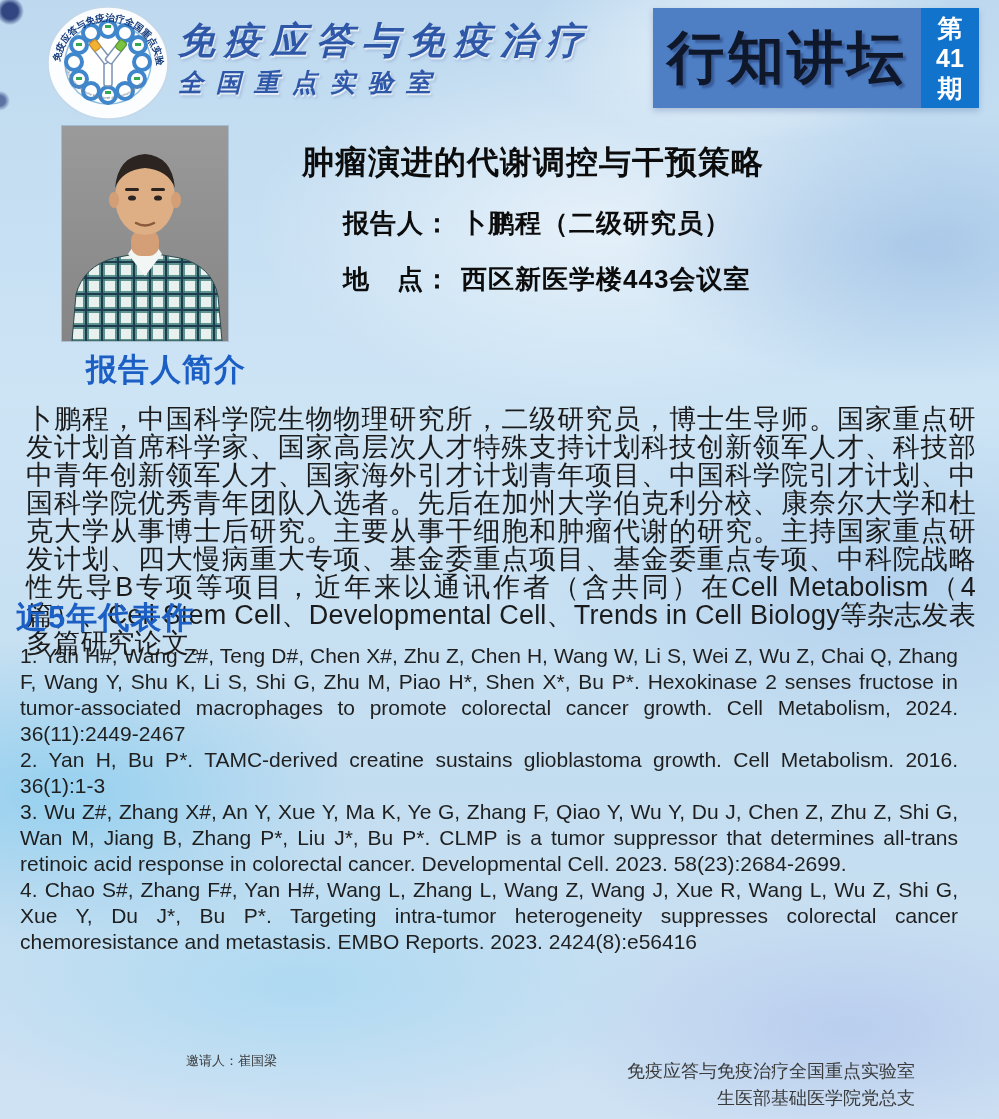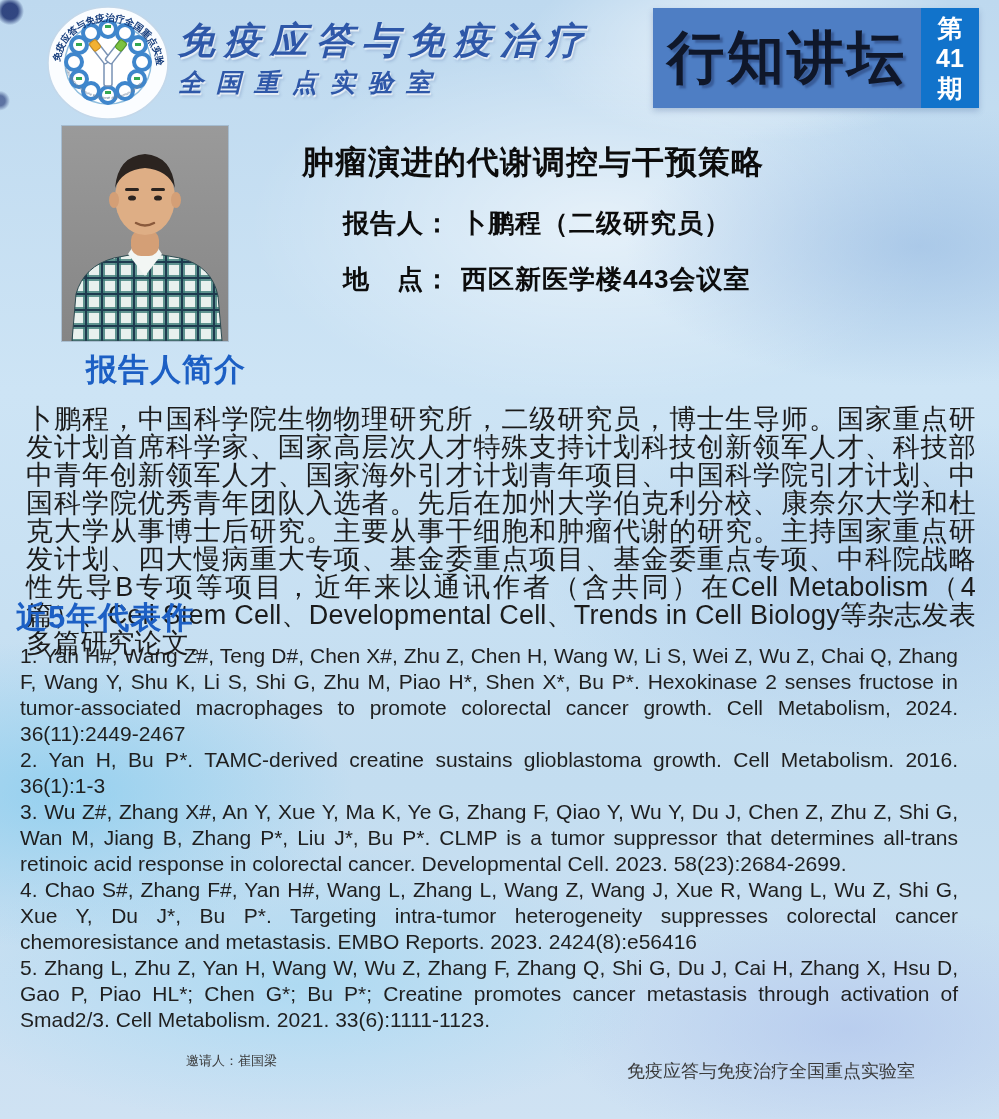--- a/index.html
+++ b/index.html
@@ -200,23 +200,23 @@
 
   <div id="bio-heading" class="section-heading">报告人简介</div>
   <div class="bio-text">卜鹏程，中国科学院生物物理研究所，二级研究员，博士生导师。国家重点研发计划首席科学家、国家高层次人才特殊支持计划科技创新领军人才、科技部中青年创新领军人才、国家海外引才计划青年项目、中国科学院引才计划、中国科学院优秀青年团队入选者。先后在加州大学伯克利分校、康奈尔大学和杜克大学从事博士后研究。主要从事干细胞和肿瘤代谢的研究。主持国家重点研发计划、四大慢病重大专项、基金委重点项目、基金委重点专项、中科院战略性先导B专项等项目，近年来以通讯作者（含共同）在Cell Metabolism（4篇）、Cell Stem Cell、Developmental Cell、Trends in Cell Biology等杂志发表多篇研究论文。</div>
 
   <div id="pub-heading" class="section-heading">近5年代表作</div>
   <div class="pub-list">
     <div class="pub-item">1. Yan H#, Wang Z#, Teng D#, Chen X#, Zhu Z, Chen H, Wang W, Li S, Wei Z, Wu Z, Chai Q, Zhang F, Wang Y, Shu K, Li S, Shi G, Zhu M, Piao H*, Shen X*, Bu P*. Hexokinase 2 senses fructose in tumor-associated macrophages to promote colorectal cancer growth. Cell Metabolism, 2024. 36(11):2449-2467</div>
     <div class="pub-item">2. Yan H, Bu P*. TAMC-derived creatine sustains glioblastoma growth. Cell Metabolism. 2016. 36(1):1-3</div>
     <div class="pub-item">3. Wu Z#, Zhang X#, An Y, Xue Y, Ma K, Ye G, Zhang F, Qiao Y, Wu Y, Du J, Chen Z, Zhu Z, Shi G, Wan M, Jiang B, Zhang P*, Liu J*, Bu P*. CLMP is a tumor suppressor that determines all-trans retinoic acid response in colorectal cancer. Developmental Cell. 2023. 58(23):2684-2699.</div>
     <div class="pub-item">4. Chao S#, Zhang F#, Yan H#, Wang L, Zhang L, Wang Z, Wang J, Xue R, Wang L, Wu Z, Shi G, Xue Y, Du J*, Bu P*. Targeting intra-tumor heterogeneity suppresses colorectal cancer chemoresistance and metastasis. EMBO Reports. 2023. 2424(8):e56416</div>
-    <div class="pub-item">5. Zhang L, Zhu Z, Yan H, Wang W, Wu Z, Zhang F, Zhang Q, Shi G, Du J, Cai H, Zhang X, Hsu D, Gao P, Piao HL*; Chen G*; Bu P*; Creatine promotes cancer metastasis through activation of Smad2/3. Cell Metabolism. 2021. 33(6):1111-1123.</div>
   </div>
 
   <div class="footer-left-1">
     <span>邀请人：</span><span>崔国梁</span>
   </div>
   <div class="footer-right">
     <div>免疫应答与免疫治疗全国重点实验室</div>
+    <div>生医部基础医学院党总支</div>
   </div>
 
 </div>
 
 </body></html>

